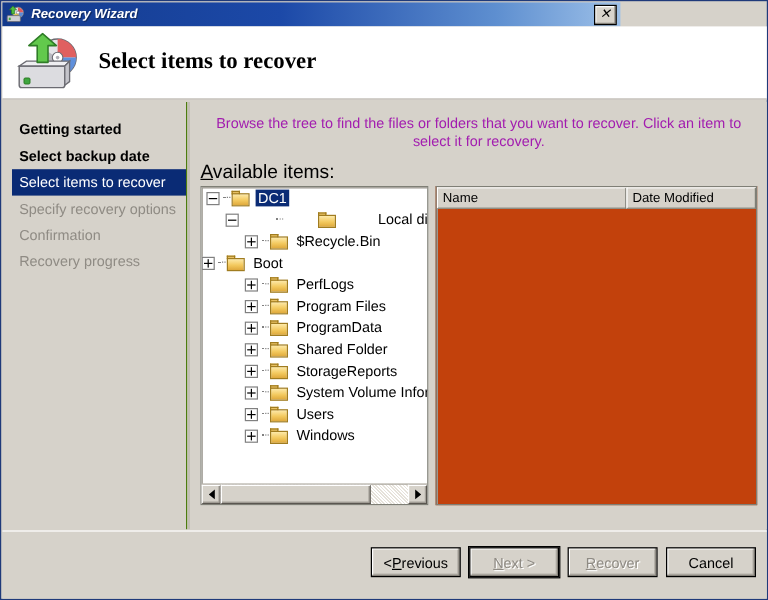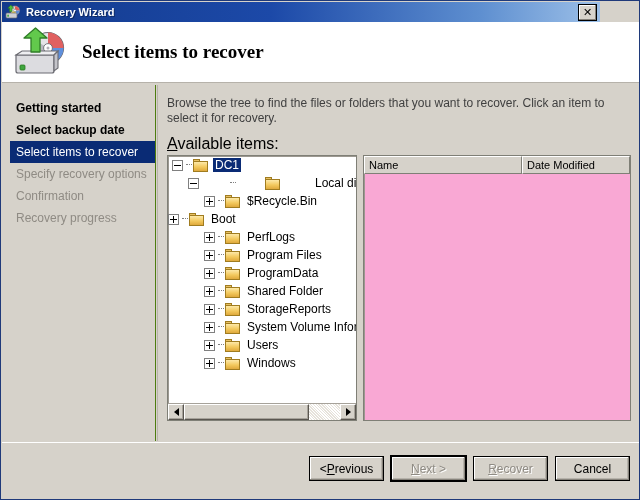--- a/index.html
+++ b/index.html
@@ -16,25 +16,26 @@
     height: 500px;
     box-sizing: border-box;
     background: #d6d2ca;
     border: 1px solid #1f3a7a;
     overflow: hidden;
   }
   
   #titlebar {
     position: absolute;
     left: 1px; top: 1px;
-    width: 598px;
+    width: 515px;
     height: 20px;
     background: linear-gradient(to right, #133a8c 0%, #1c49a8 45%, #5e8fd0 80%, #9dc0e8 100%);
     display: flex;
     align-items: center;
+    font-style: italic;
   }
   #title-icon {
     width: 16px; height: 16px;
     margin-left: 3px;
     position: relative;
     flex: 0 0 auto;
   }
   #title-text {
     color: #ffffff;
     font-size: 11px;
@@ -119,22 +120,23 @@
     height: 356px;
     background: #d6d2ca;
     border-left: 1px solid #b6b2aa;
     box-sizing: border-box;
   }
   #instructions {
     position: absolute;
     left: 9px; top: 11px;
     width: 464px;
     font-size: 12px;
-    color: #404040;
+    color: #a21caf;
     line-height: 15px;
+    text-align: center;
   }
   #avail-label {
     position: absolute;
     left: 9px; top: 50px;
     font-size: 16px;
     color: #000;
   }
   #avail-label u { text-decoration: underline; }
   
   #tree-panel {
@@ -270,21 +272,21 @@
     box-shadow: inset -1px -1px 0 #a6a29a;
     box-sizing: border-box;
     cursor: default;
   }
   
   #list-panel {
     position: absolute;
     left: 205px; top: 70px;
     width: 268px;
     height: 266px;
-    background: #f9a8d4;
+    background: #c2410c;
     border: 1px solid #7f7f76;
     box-shadow: inset 1px 1px 0 #9c9890;
     box-sizing: border-box;
     overflow: hidden;
   }
   #list-head {
     display: flex;
     height: 18px;
     background: #d6d2ca;
   }

